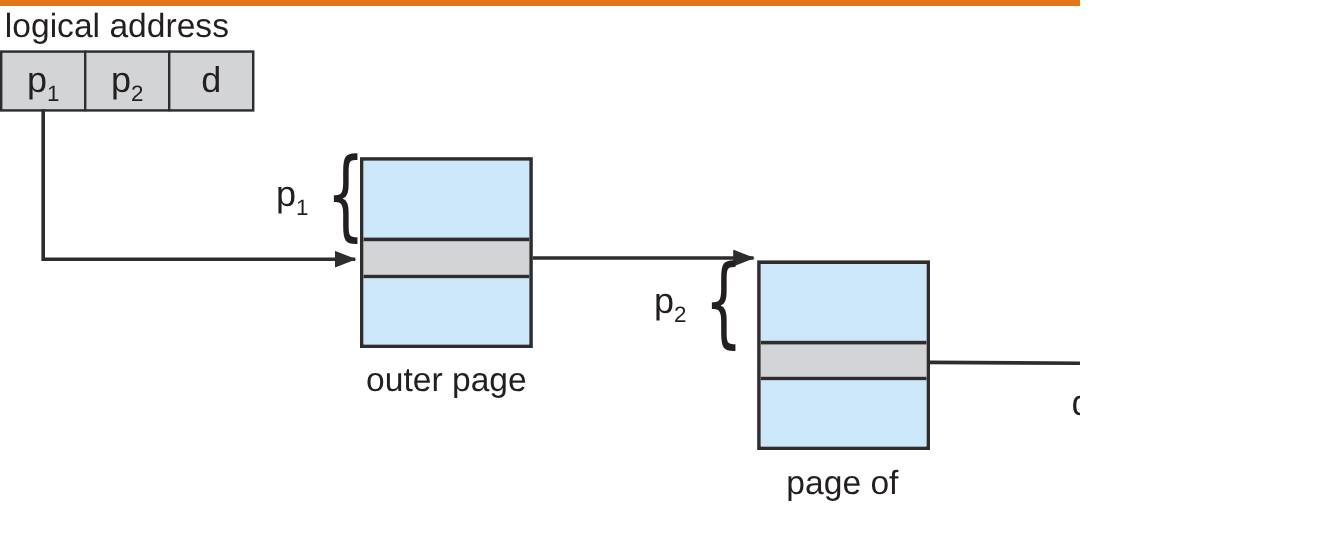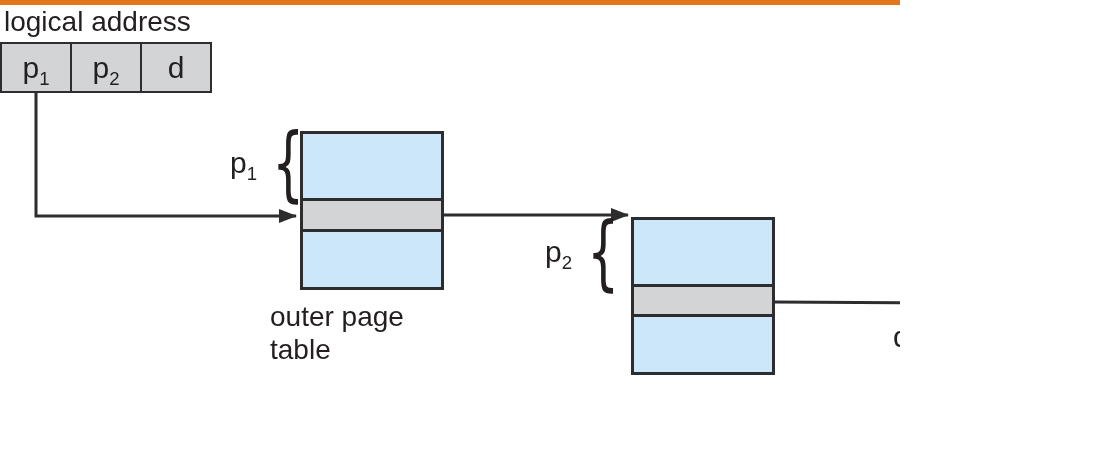--- a/index.html
+++ b/index.html
@@ -62,21 +62,21 @@
   .t-middle{left:631px;top:217px;width:144px;height:158px;}
   .t-middle .s1{height:64px;}
   .t-middle .s2{height:33px;}
   .t-middle .s3{flex:1;}
   .t-final{left:960px;top:305px;width:142px;height:155px;}
   .t-final .s1{height:64px;}
   .t-final .s2{height:33px;}
   .t-final .s3{flex:1;}
   .caption{
     position:absolute;width:204px;
-    text-align:left;
+    text-align:center;
     font-size:28px;line-height:33px;color:var(--text);
   }
   .cap-outer{left:270px;top:300px;}
   .cap-middle{left:600px;top:386px;}
   .pointer{
     position:absolute;
     display:flex;align-items:center;
   }
   .plabel{
     font-size:30px;color:var(--text);
@@ -156,19 +156,19 @@
     <span class="brace">{</span>
   </div>
 
   <div class="pointer ptr-d">
     <span class="plabel"><span>d</span><sub></sub></span>
     <span class="brace">{</span>
   </div>
 
   <div class="caption cap-outer">
     <div>outer page</div>
-    <div>table</div>
   </div>
 
   <div class="caption cap-middle">
+    <div>page of</div>
   </div>
 
 </div>
 
 </body></html>

